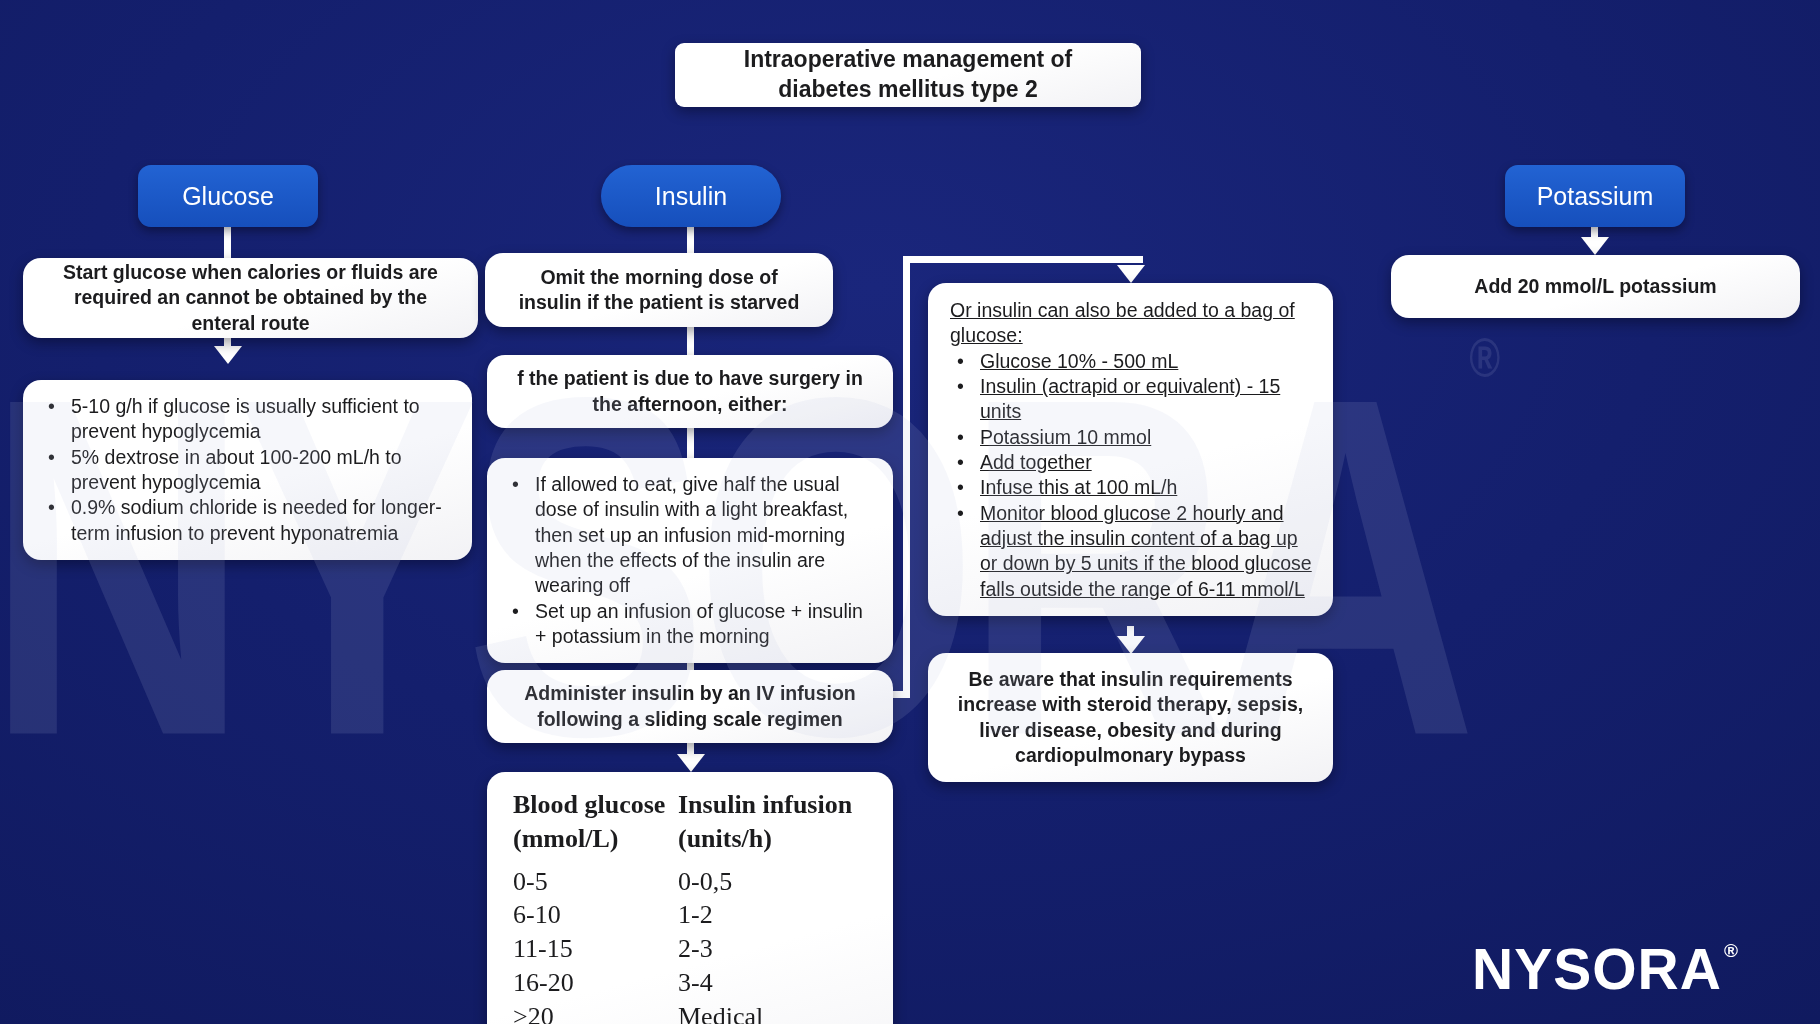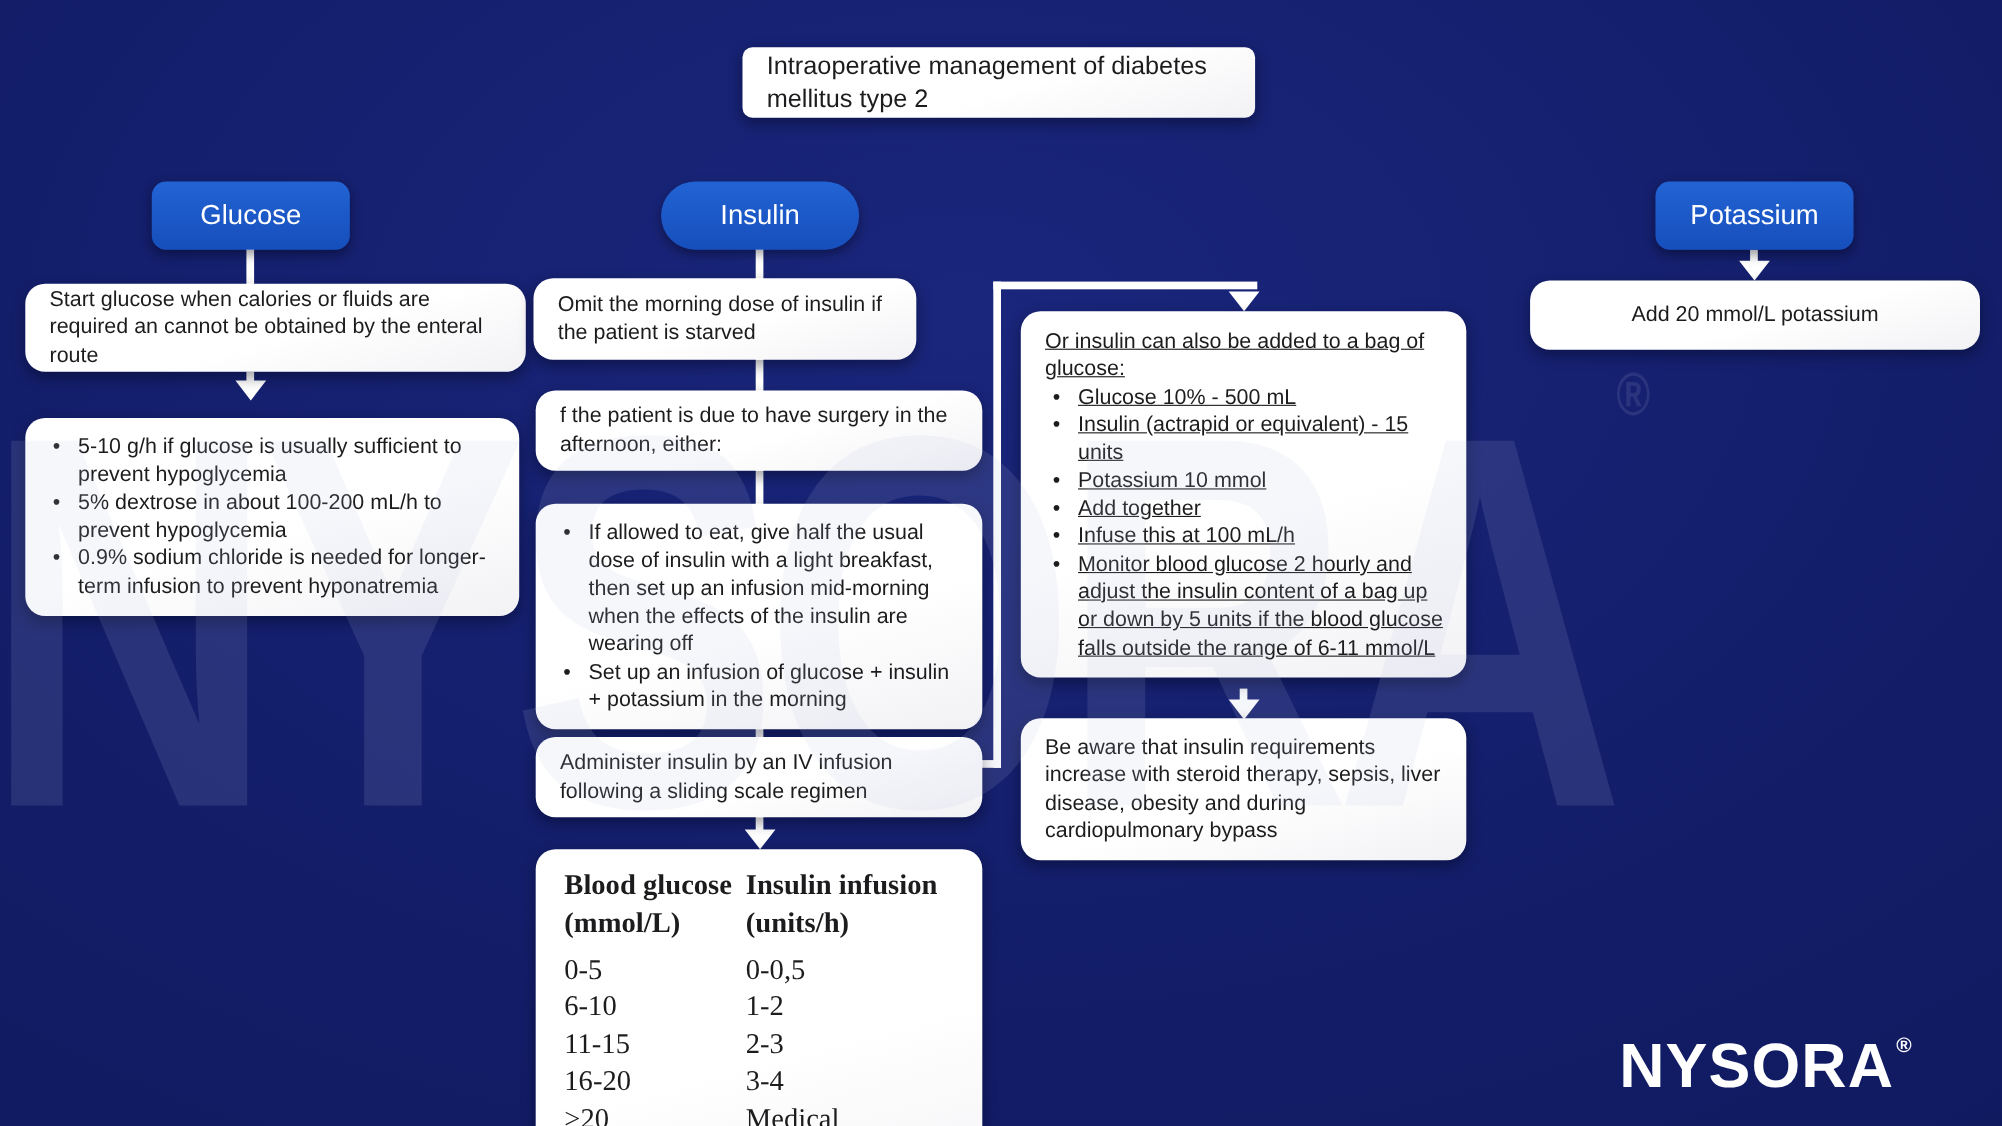--- a/index.html
+++ b/index.html
@@ -18,21 +18,21 @@
   }
   .watermark .wm-reg { font-size:42px; letter-spacing:0; vertical-align:top; position:relative; top:28px; left:6px; }
 
   
   .box {
     position:absolute; box-sizing:border-box; z-index:10;
     background:linear-gradient(165deg,#ffffff 55%,#f2f2f5 100%);
     border-radius:18px; box-shadow:0 5px 13px rgba(0,0,12,0.38);
     font-size:19.5px; line-height:1.3; color:#1c1c1e;
   }
-  .box.centered { display:flex; align-items:center; justify-content:center; text-align:left; padding:19px 22px; }
+  .box.centered { display:flex; align-items:center; justify-content:center; text-align:center; padding:19px 22px;font-weight:bold; }
 
   .title-box { border-radius:9px; font-size:23px; }
 
   
   .pill {
     position:absolute; box-sizing:border-box; z-index:10;
     display:flex; align-items:center; justify-content:center;
     background:linear-gradient(180deg,#2263d3 0%,#164fbc 100%);
     border-radius:13px; color:#ffffff; font-size:25px; font-weight:500;
     box-shadow:0 4px 10px rgba(0,0,12,0.4);

